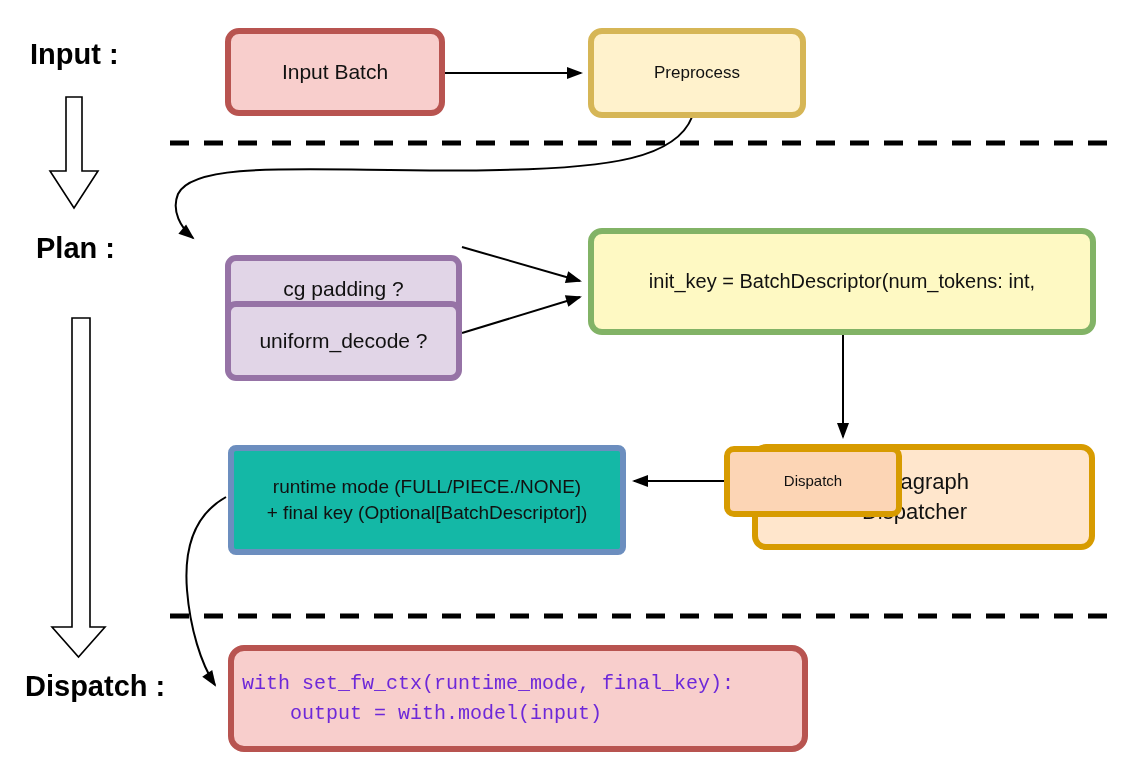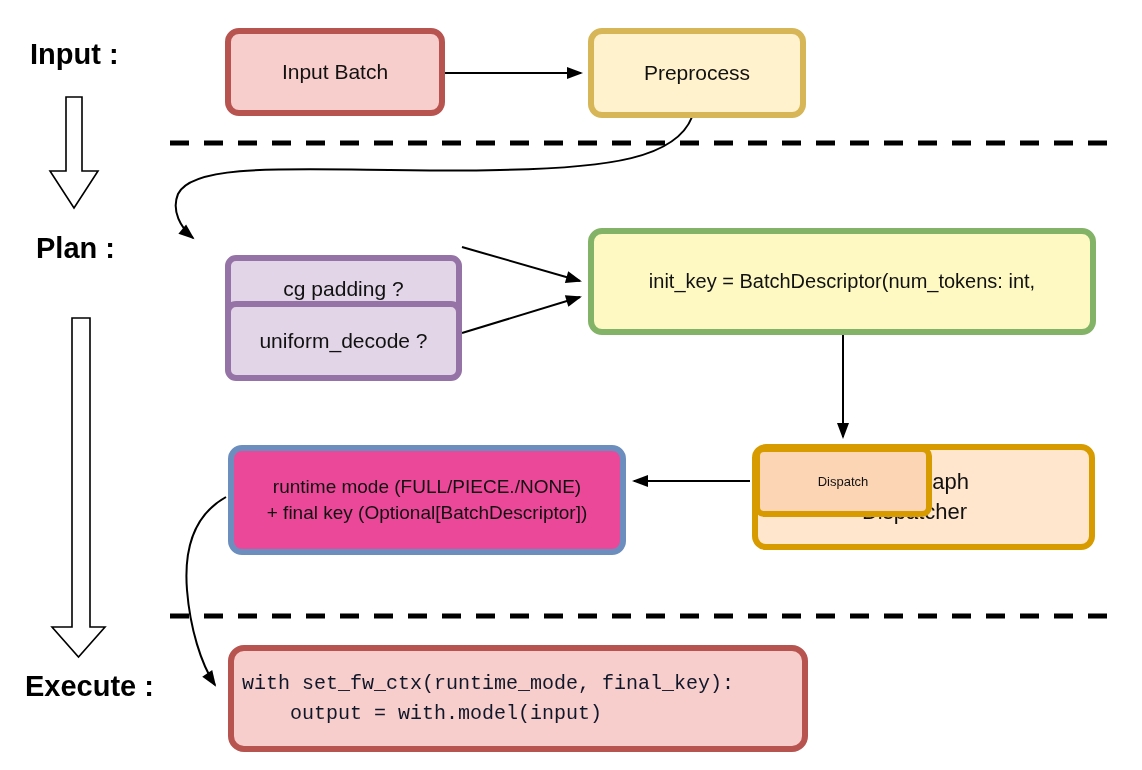--- a/index.html
+++ b/index.html
@@ -29,36 +29,36 @@
     flex-direction: column;
     align-items: center;
     justify-content: center;
     text-align: center;
     color: #111111;
     line-height: 1.35;
   }
   .node .ln { pointer-events: none; }
 
   #node-input-batch     { left: 225px; top:  28px; width: 220px; height:  88px; font-size: 21px; }
-  #node-preprocess      { left: 588px; top:  28px; width: 218px; height:  90px; font-size: 21px; }
+  #node-preprocess      { left: 588px; top:  28px; width: 218px; height:  90px; font-size: 17px; }
   #node-cg-padding      { left: 225px; top: 211px; width: 237px; height:  69px; font-size: 21px; border-radius: 11px; margin-top: 44px; }
   #node-uniform-decode  { left: 225px; top: 301px; width: 237px; height:  80px; font-size: 21px; border-radius: 11px; }
   #node-init-key        { left: 588px; top: 228px; width: 508px; height: 107px; font-size: 20px; }
   #node-runtime-mode    { left: 228px; top: 445px; width: 398px; height: 110px; font-size: 19px; }
   #node-cudagraph       { left: 752px; top: 444px; width: 343px; height: 106px; font-size: 22px;
                           justify-content: center; align-items: flex-end; padding-right: 18px;
                           box-sizing: border-box; }
   #node-cudagraph .wrap { width: 150px; text-align: center; align-self: center; }
-  #node-dispatch        { left: 754px; top: 446px; width: 178px; height:  71px; font-size: 13px; border-radius: 10px; }
+  #node-dispatch        { left: 724px; top: 446px; width: 178px; height:  71px; font-size: 15px; border-radius: 10px; }
   #node-execute-code    { left: 228px; top: 645px; width: 580px; height: 107px;
                           font-family: "Liberation Mono", "DejaVu Sans Mono", monospace;
                           font-size: 20px; border-radius: 16px;
                           align-items: flex-start; justify-content: center;
                           text-align: left; padding-left: 8px; white-space: pre; line-height: 1.5;
-                          color: #0f172a; }
+                          color: #6d28d9; }
 </style>
 </head>
 <body>
 
 <div id="canvas">
 
   <svg id="overlay" viewBox="0 0 1142 770" xmlns="http://www.w3.org/2000/svg">
     <defs>
       <marker id="ah" markerUnits="userSpaceOnUse" markerWidth="18" markerHeight="14" refX="15" refY="7" orient="auto">
         <path d="M1,1 L17,7 L1,13 Z" fill="#000000"></path>
@@ -75,21 +75,21 @@
     <path class="connector" marker-end="url(#ah)" d="M692,117 C676,158 610,168 500,170 C340,174 196,156 178,194 C171,211 181,228 193,238"></path>
     <path class="connector" marker-end="url(#ah)" d="M462,247 L580,281"></path>
     <path class="connector" marker-end="url(#ah)" d="M462,333 L580,297"></path>
     <path class="connector" marker-end="url(#ah)" d="M843,335 L843,437"></path>
     <path class="connector" marker-end="url(#ah)" d="M750,481 L634,481"></path>
     <path class="connector" marker-end="url(#ah)" d="M226,497 C192,516 184,552 187,590 C190,628 201,664 215,685"></path>
   </svg>
 
   <div class="stage-label" style="left:30px; top:38px;">Input :</div>
   <div class="stage-label" style="left:36px; top:232px;text-align:center;">Plan :</div>
-  <div class="stage-label" style="left:25px; top:670px;">Execute :</div>
+  <div class="stage-label" style="left:25px; top:670px;">Dispatch :</div>
 
   <div class="node" id="node-input-batch" style="background-color: rgb(248, 206, 204); border-color: rgb(184, 84, 80);">
     <span class="ln">Input Batch</span>
   </div>
 
   <div class="node" id="node-preprocess" style="background-color: rgb(255, 242, 204); border-color: rgb(214, 182, 86);">
     <span class="ln">Preprocess</span>
   </div>
 
   <div class="node" id="node-cg-padding" style="background-color: rgb(225, 213, 231); border-color: rgb(150, 115, 166);">
@@ -97,21 +97,21 @@
   </div>
 
   <div class="node" id="node-uniform-decode" style="background-color: rgb(225, 213, 231); border-color: rgb(150, 115, 166);">
     <span class="ln">uniform_decode ?</span>
   </div>
 
   <div class="node" id="node-init-key" style="background-color: #fef9c3; border-color: rgb(130, 179, 102);">
     <span class="ln">init_key = BatchDescriptor(num_tokens: int,</span>
   </div>
 
-  <div class="node" id="node-runtime-mode" style="background-color: #ec4899; border-color: rgb(108, 142, 191);">
+  <div class="node" id="node-runtime-mode" style="background-color: #14b8a6; border-color: rgb(108, 142, 191); border-radius: 8px;">
     <span class="ln">runtime mode (FULL/PIECE./NONE)</span>
     <span class="ln">+ final key (Optional[BatchDescriptor])</span>
   </div>
 
   <div class="node" id="node-cudagraph" style="background-color: rgb(255, 230, 204); border-color: rgb(215, 155, 0);">
     <span class="wrap ln">Cudagraph Dispatcher</span>
   </div>
 
   <div class="node" id="node-dispatch" style="background-color: rgb(252, 213, 181); border-color: rgb(215, 155, 0);">
     <span class="ln">Dispatch</span>

